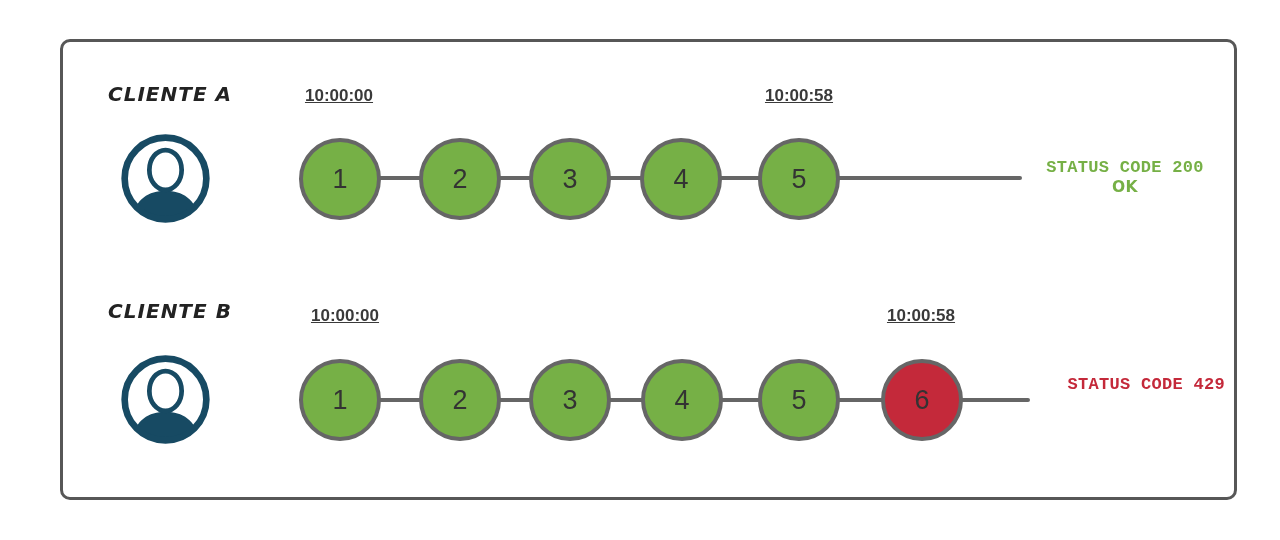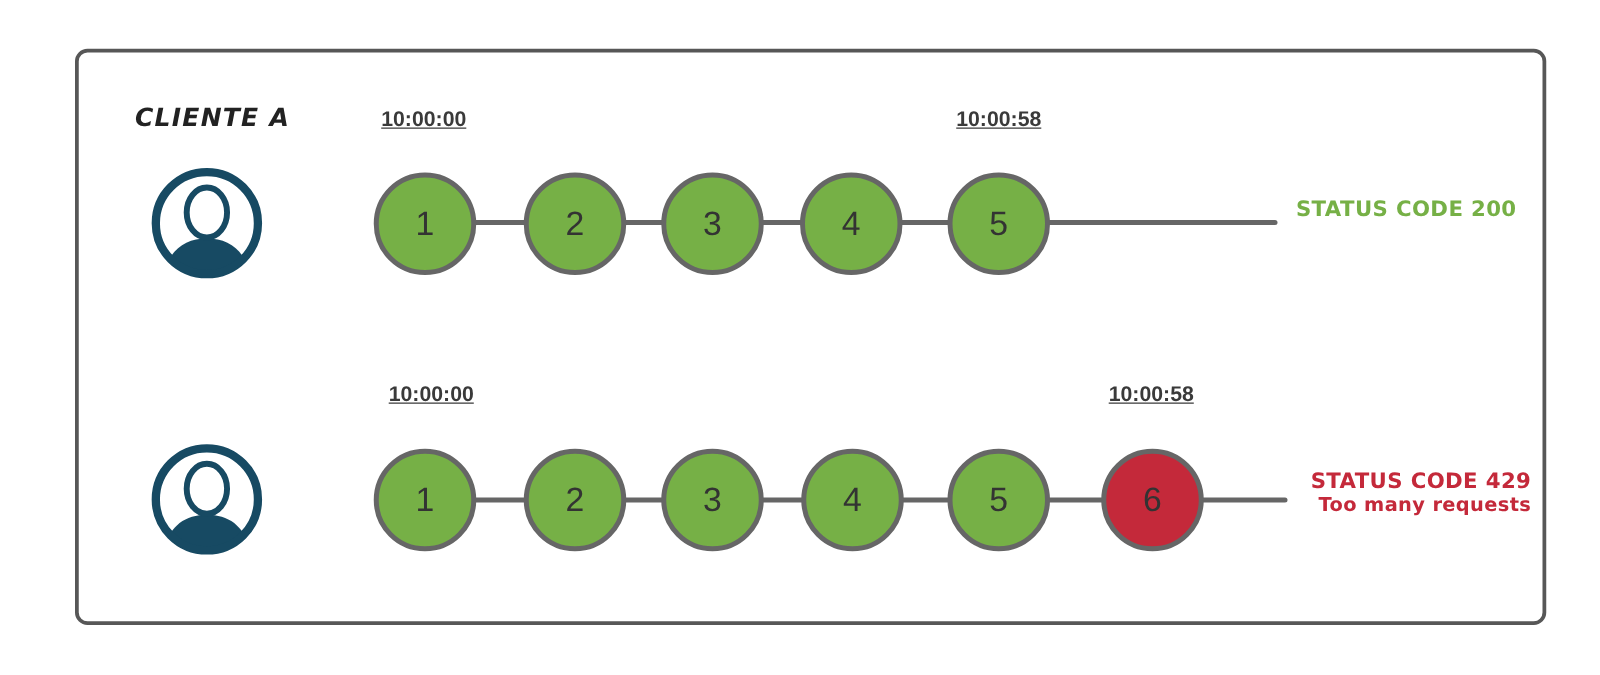--- a/index.html
+++ b/index.html
@@ -57,21 +57,21 @@
   .req-circle.err  { background: #c4293a; }
   .status-block {
     position: absolute;
     left: 1025px;
     width: 200px;
     text-align: center;
     font-family: "DejaVu Sans", sans-serif;
     font-weight: bold;
     letter-spacing: 0.3px;
   }
-  .status-block .code   { font-size: 17px; line-height: 20px; }
+  .status-block .code   { font-size: 17px; line-height: 20px; font-family: Liberation Mono, monospace; }
   .status-block .detail { font-size: 15.5px; line-height: 19px; }
   .status-green { color: #76b046; }
   .status-red   { color: #c4293a; text-align: right; }
 </style>
 </head>
 <body>
 
 <div id="canvas">
 
   <div class="frame"></div>
@@ -107,22 +107,24 @@
     </div>
   <div class="req-circle ok" style="left:640px; top:138px;">
       <span>4</span>
     </div>
   <div class="req-circle ok" style="left:758px; top:138px;">
       <span>5</span>
     </div>
 
   <div class="status-block status-green" style="top:158px;">
     <div class="code">STATUS CODE 200</div>
+    <div class="detail">OK</div>
   </div>
 
+  <div class="client-label" style="left:95px; top:299px;">CLIENTE B</div>
 
   <svg class="avatar" style="left:118px; top:352px;" viewBox="0 0 100 100">
     <defs>
         <clipPath id="avc-1">
           <circle cx="50" cy="50" r="42"></circle>
         </clipPath>
       </defs>
     <g clip-path="url(#avc-1)">
       <path d="M12 100 C16 74 30 63 50 63 C70 63 84 74 88 100 Z" fill="#174a63"></path>
       <ellipse cx="50" cy="41" rx="17" ry="21" fill="#ffffff" stroke="#174a63" stroke-width="5"></ellipse>
@@ -149,16 +151,15 @@
     </div>
   <div class="req-circle ok" style="left:758px; top:359px;">
       <span>5</span>
     </div>
   <div class="req-circle err" style="left:881px; top:359px;">
       <span>6</span>
     </div>
 
   <div class="status-block status-red" style="top:375px;">
     <div class="code">STATUS CODE 429</div>
-    <div class="detail">Too many requests</div>
   </div>
 
 </div>
 
 </body></html>

